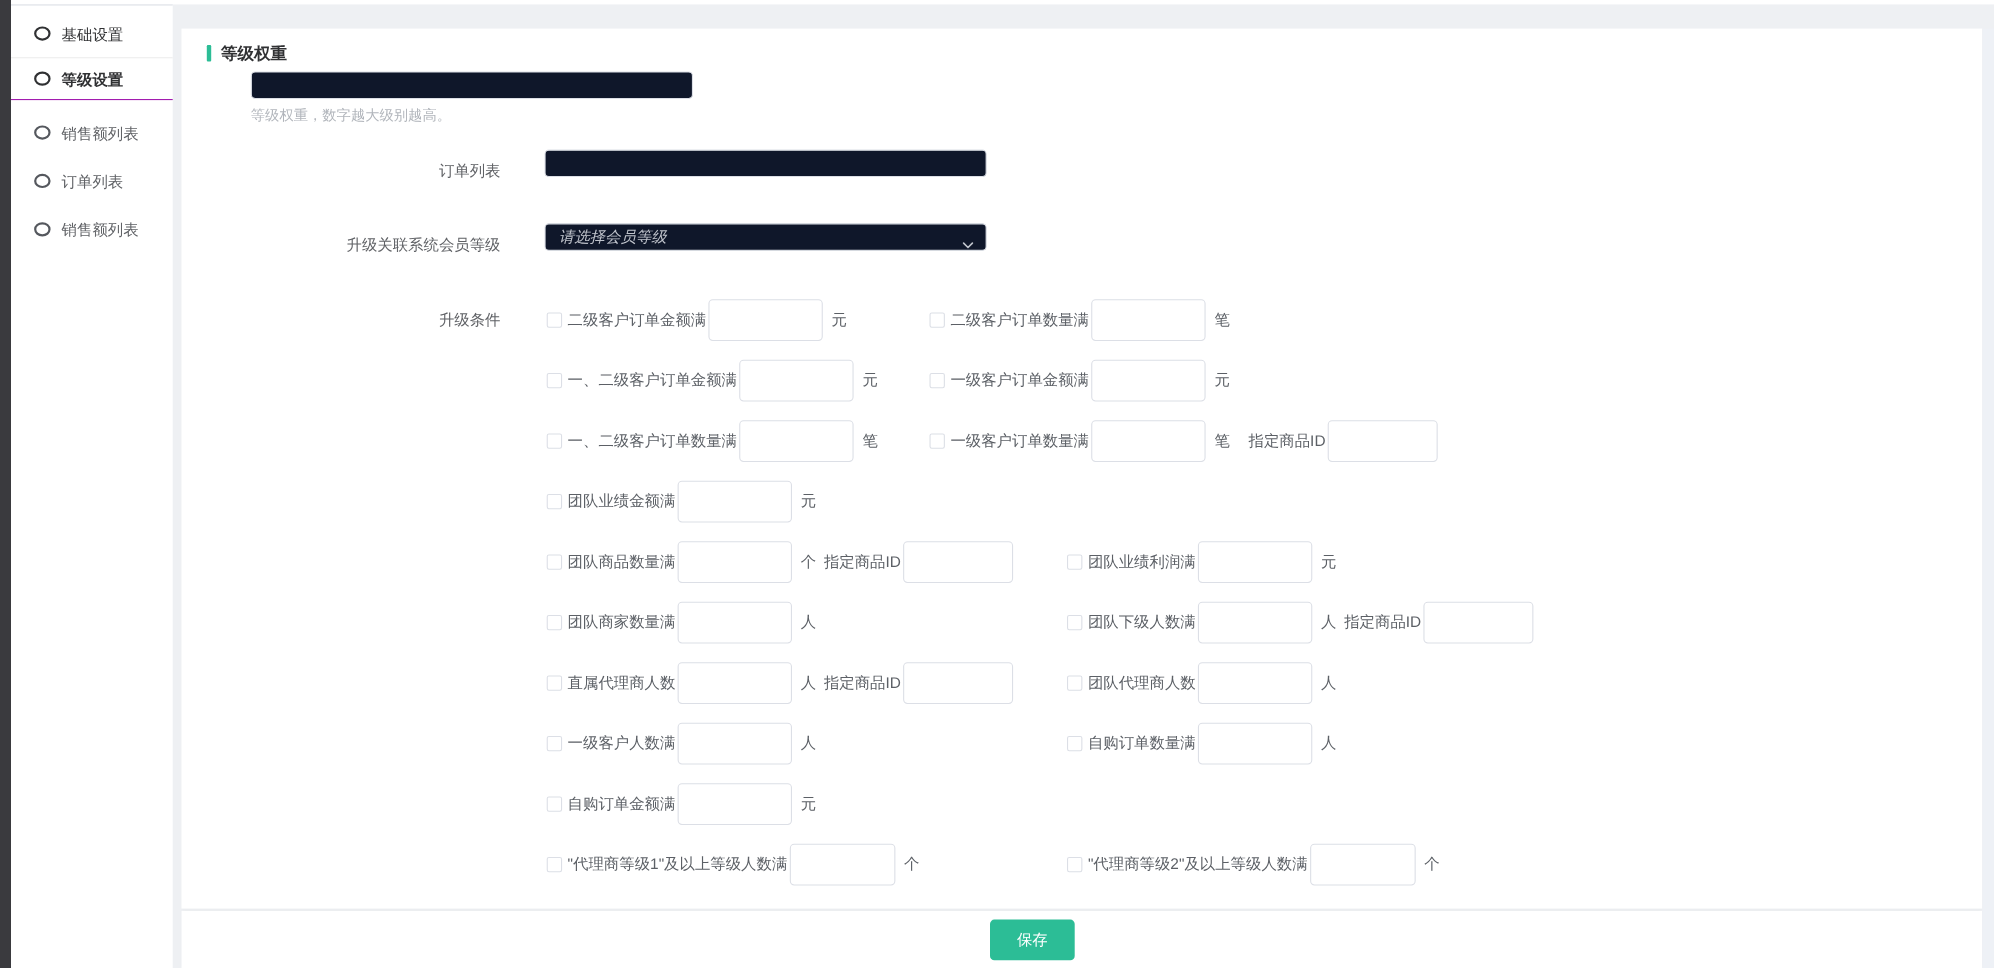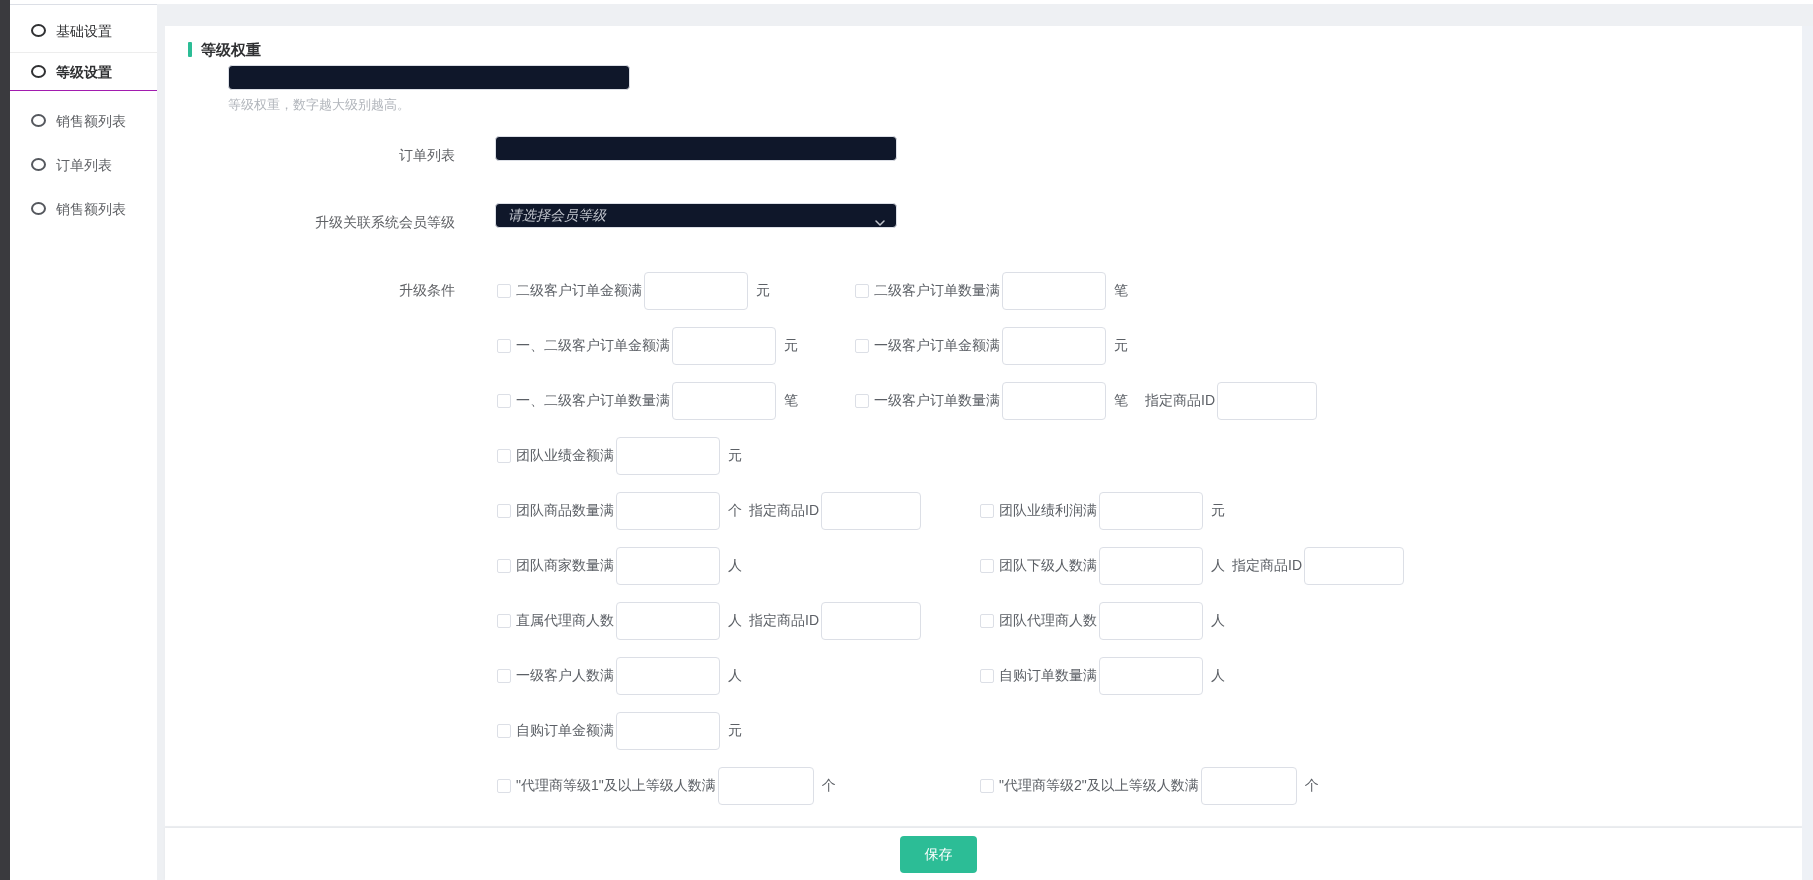--- a/index.html
+++ b/index.html
@@ -55,21 +55,21 @@
     font-family:inherit;font-size:14px;color:#303133;padding:0 12px;outline:none;font-style:italic;
   }
   .help{margin-top:6px;font-size:13px;color:#b1b5bb;line-height:17px;}
   .row-name{margin-top:23px;}
   .row-select{margin-top:28px;}
   .row-conditions{margin-top:29px;}
   .select{position:relative;display:flex;align-items:center;cursor:pointer;}
   .select .placeholder{color:#c0c4cc;}
   .chevron{position:absolute;right:10px;top:13px;}
   
-  .cond-row{display:flex;align-items:center;height:39px;margin-bottom:16px;padding-left:2px;gap:10px;}
+  .cond-row{display:flex;align-items:center;height:39px;margin-bottom:16px;padding-left:2px;}
   .cond-row:last-child{margin-bottom:0;}
   .cond-cell{display:flex;align-items:center;flex:none;}
   .w-narrow{width:348px;}
   .w-wide{width:473px;}
   .checkbox{
     flex:none;display:inline-block;width:14px;height:14px;box-sizing:border-box;
     border:1px solid #dcdfe6;border-radius:2px;background:#fff;margin-right:5px;cursor:pointer;
   }
   .cond-label{color:#5c6066;white-space:nowrap;}
   .cond-input{

